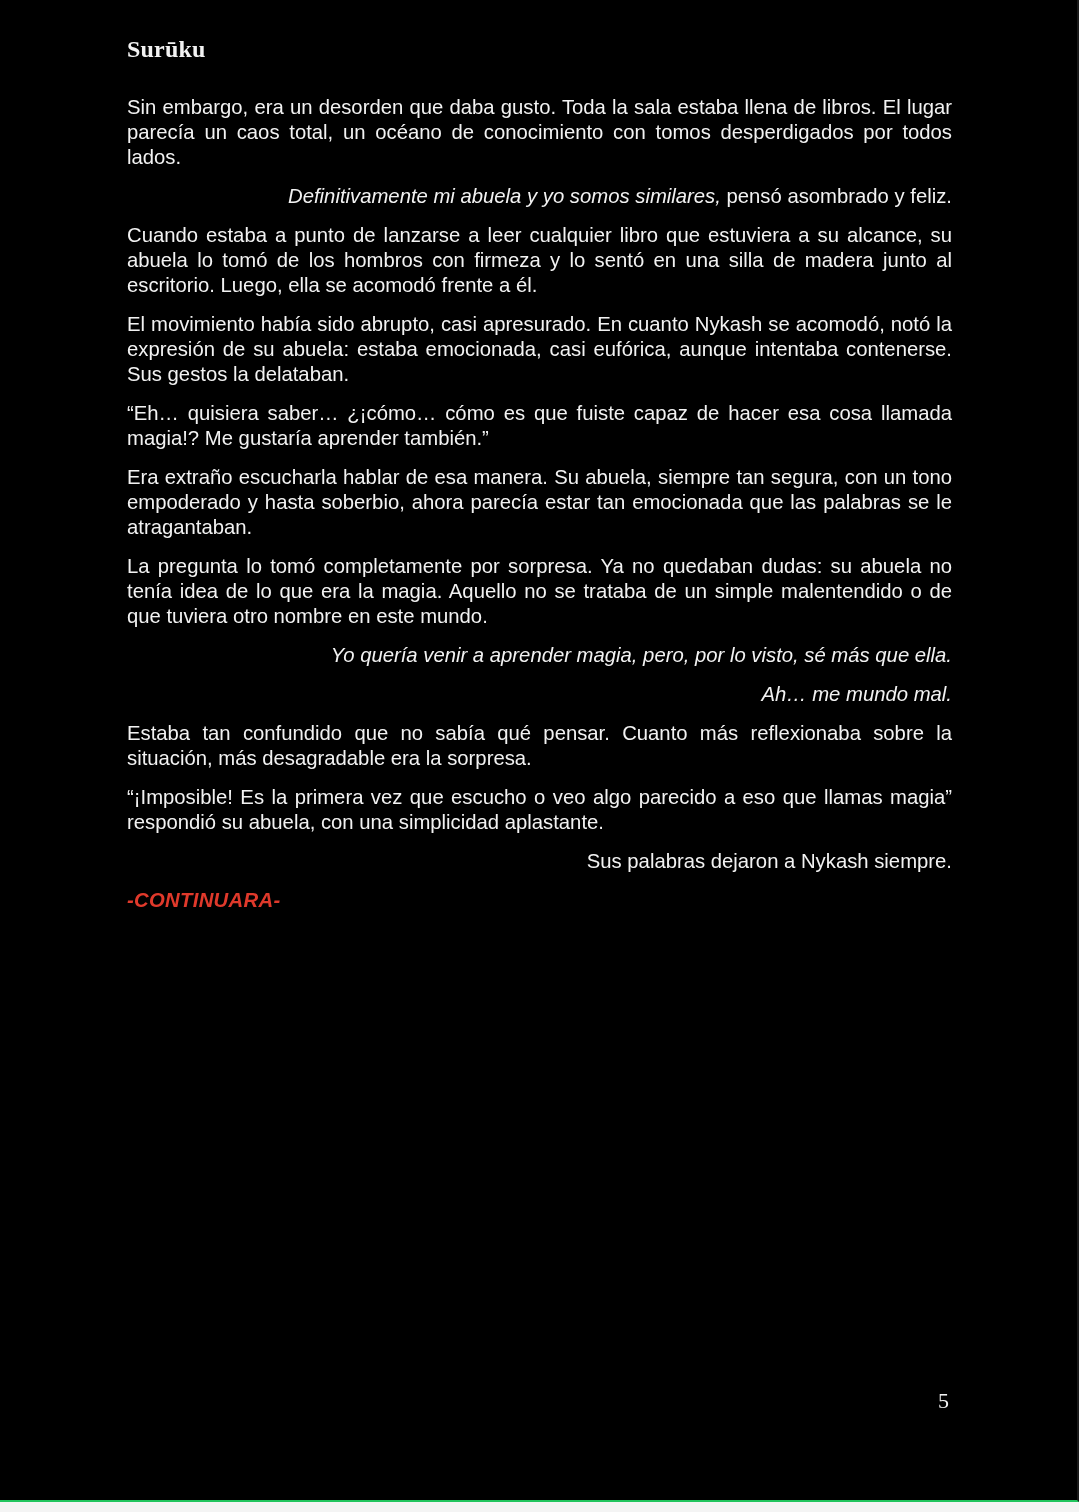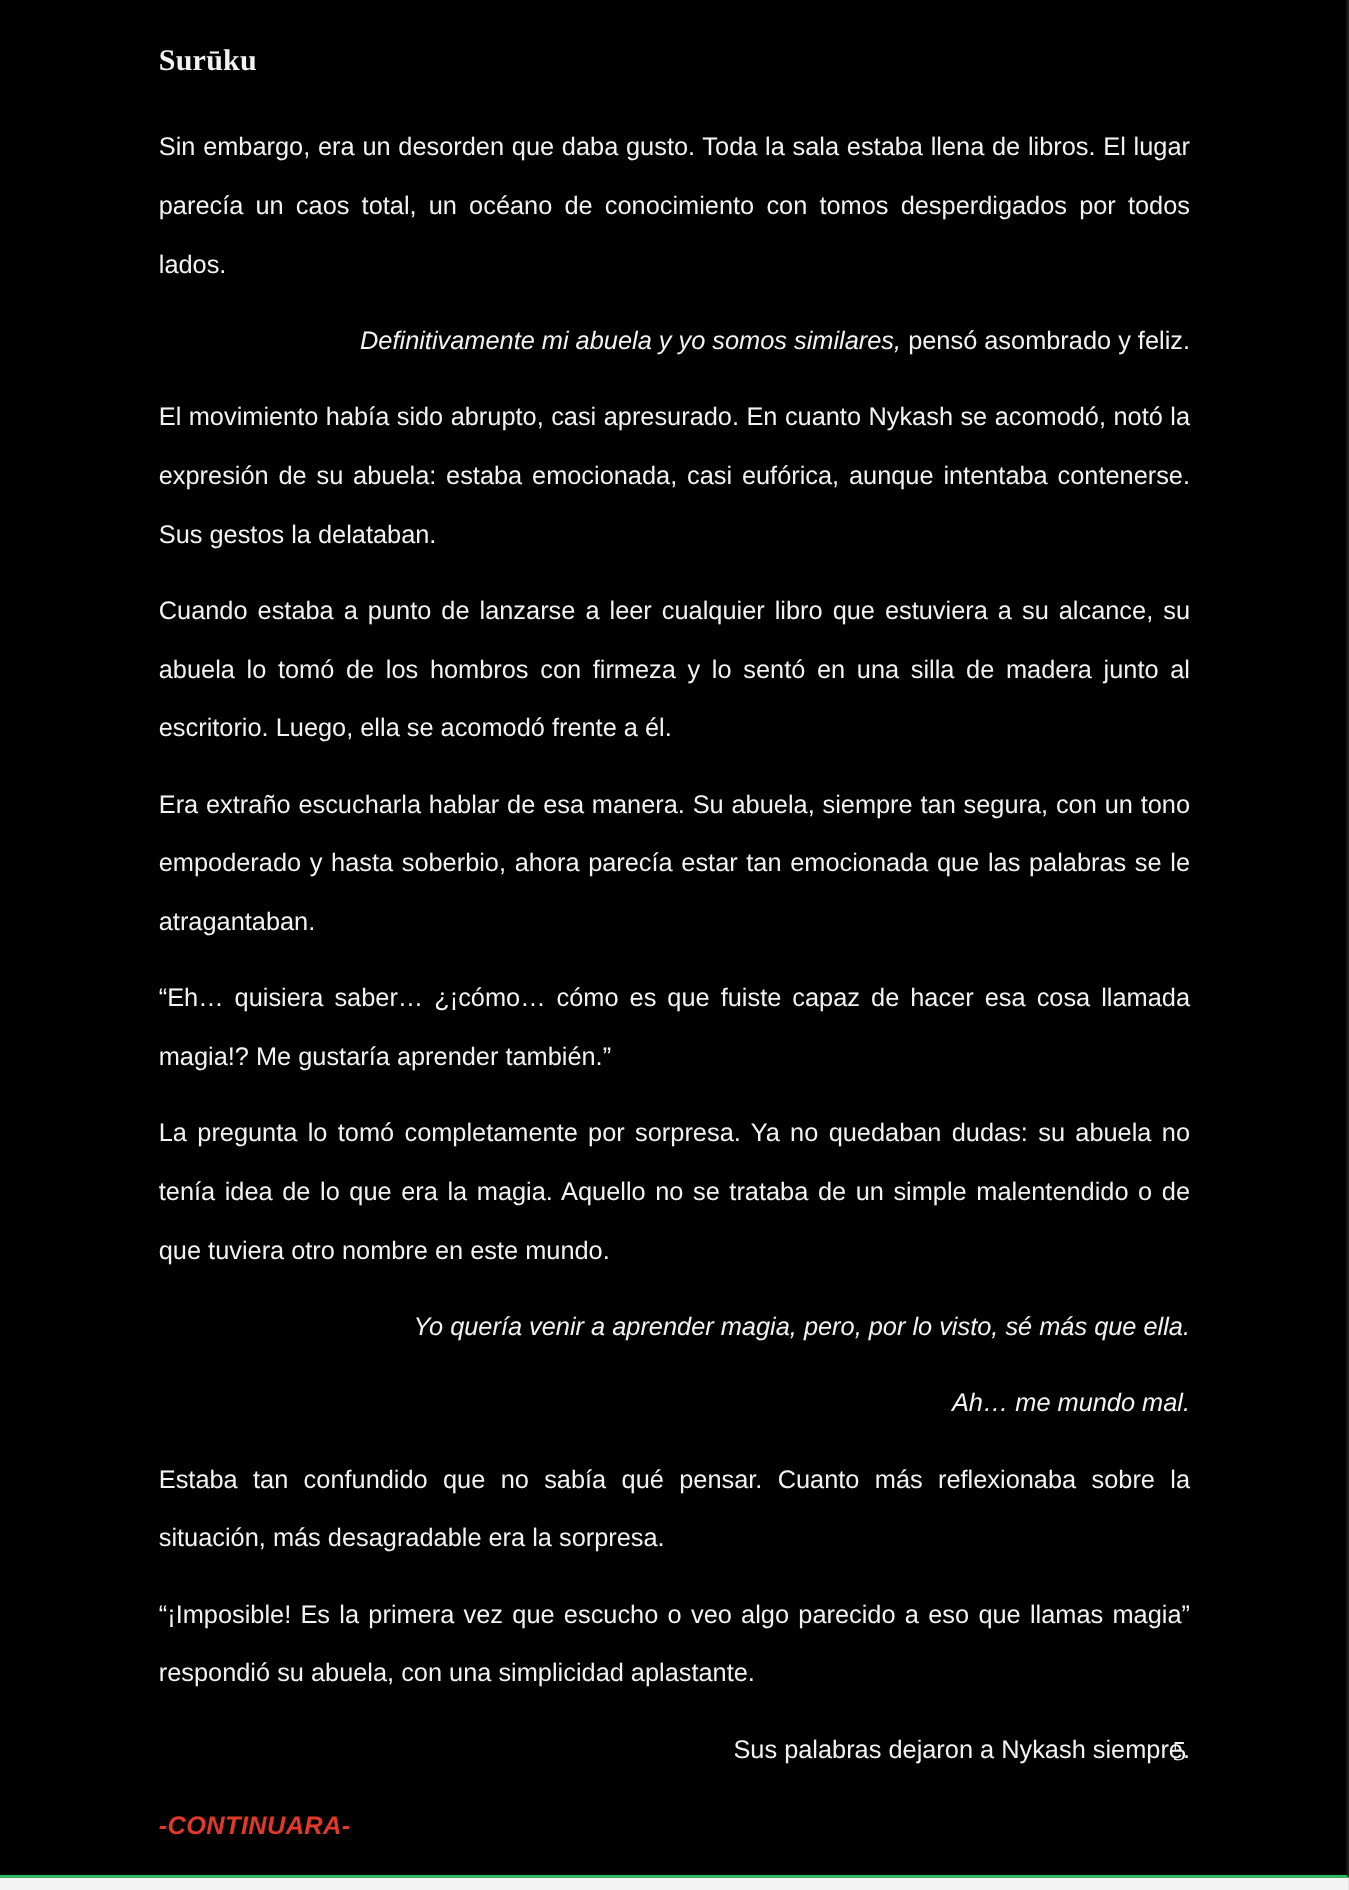--- a/index.html
+++ b/index.html
@@ -33,21 +33,21 @@
       color: #f2f2f2;
       letter-spacing: 0.2px;
     }
     .body-text {
       position: absolute;
       left: 127px;
       top: 95px;
       width: 825px;
       font-family: "Liberation Sans", "DejaVu Sans", sans-serif;
       font-size: 20.3px;
-      line-height: 47px;
+      line-height: 25px;
       color: #f2f2f2;
     }
     .body-text p {
       margin: 0 0 14px 0;
       text-align: justify;
     }
     .body-text p.last-line-left {
       text-align: right;
     }
     .body-text .italic {
@@ -72,24 +72,24 @@
   </style>
 </head>
 <body>
 
 <div class="page">
   <div class="running-header">Surūku</div>
 
   <div class="body-text">
     <p>Sin embargo, era un desorden que daba gusto. Toda la sala estaba llena de libros. El lugar parecía un caos total, un océano de conocimiento con tomos desperdigados por todos lados.</p>
     <p class="last-line-left"><span class="italic">Definitivamente mi abuela y yo somos similares,</span><span> pensó asombrado y feliz.</span></p>
+    <p>Cuando estaba a punto de lanzarse a leer cualquier libro que estuviera a su alcance, su abuela lo tomó de los hombros con firmeza y lo sentó en una silla de madera junto al escritorio. Luego, ella se acomodó frente a él.</p>
     <p>El movimiento había sido abrupto, casi apresurado. En cuanto Nykash se acomodó, notó la expresión de su abuela: estaba emocionada, casi eufórica, aunque intentaba contenerse. Sus gestos la delataban.</p>
-    <p>Cuando estaba a punto de lanzarse a leer cualquier libro que estuviera a su alcance, su abuela lo tomó de los hombros con firmeza y lo sentó en una silla de madera junto al escritorio. Luego, ella se acomodó frente a él.</p>
+    <p>“Eh… quisiera saber… ¿¡cómo… cómo es que fuiste capaz de hacer esa cosa llamada magia!? Me gustaría aprender también.”</p>
     <p>Era extraño escucharla hablar de esa manera. Su abuela, siempre tan segura, con un tono empoderado y hasta soberbio, ahora parecía estar tan emocionada que las palabras se le atragantaban.</p>
-    <p>“Eh… quisiera saber… ¿¡cómo… cómo es que fuiste capaz de hacer esa cosa llamada magia!? Me gustaría aprender también.”</p>
     <p>La pregunta lo tomó completamente por sorpresa. Ya no quedaban dudas: su abuela no tenía idea de lo que era la magia. Aquello no se trataba de un simple malentendido o de que tuviera otro nombre en este mundo.</p>
     <p class="italic last-line-left">Yo quería venir a aprender magia, pero, por lo visto, sé más que ella.</p>
     <p class="italic last-line-left">Ah… me mundo mal.</p>
     <p>Estaba tan confundido que no sabía qué pensar. Cuanto más reflexionaba sobre la situación, más desagradable era la sorpresa.</p>
     <p>“¡Imposible! Es la primera vez que escucho o veo algo parecido a eso que llamas magia” respondió su abuela, con una simplicidad aplastante.</p>
     <p class="last-line-left">Sus palabras dejaron a Nykash siempre.</p>
     <p class="continuara">-CONTINUARA-</p>
   </div>
 
   <div class="page-number">5</div>

